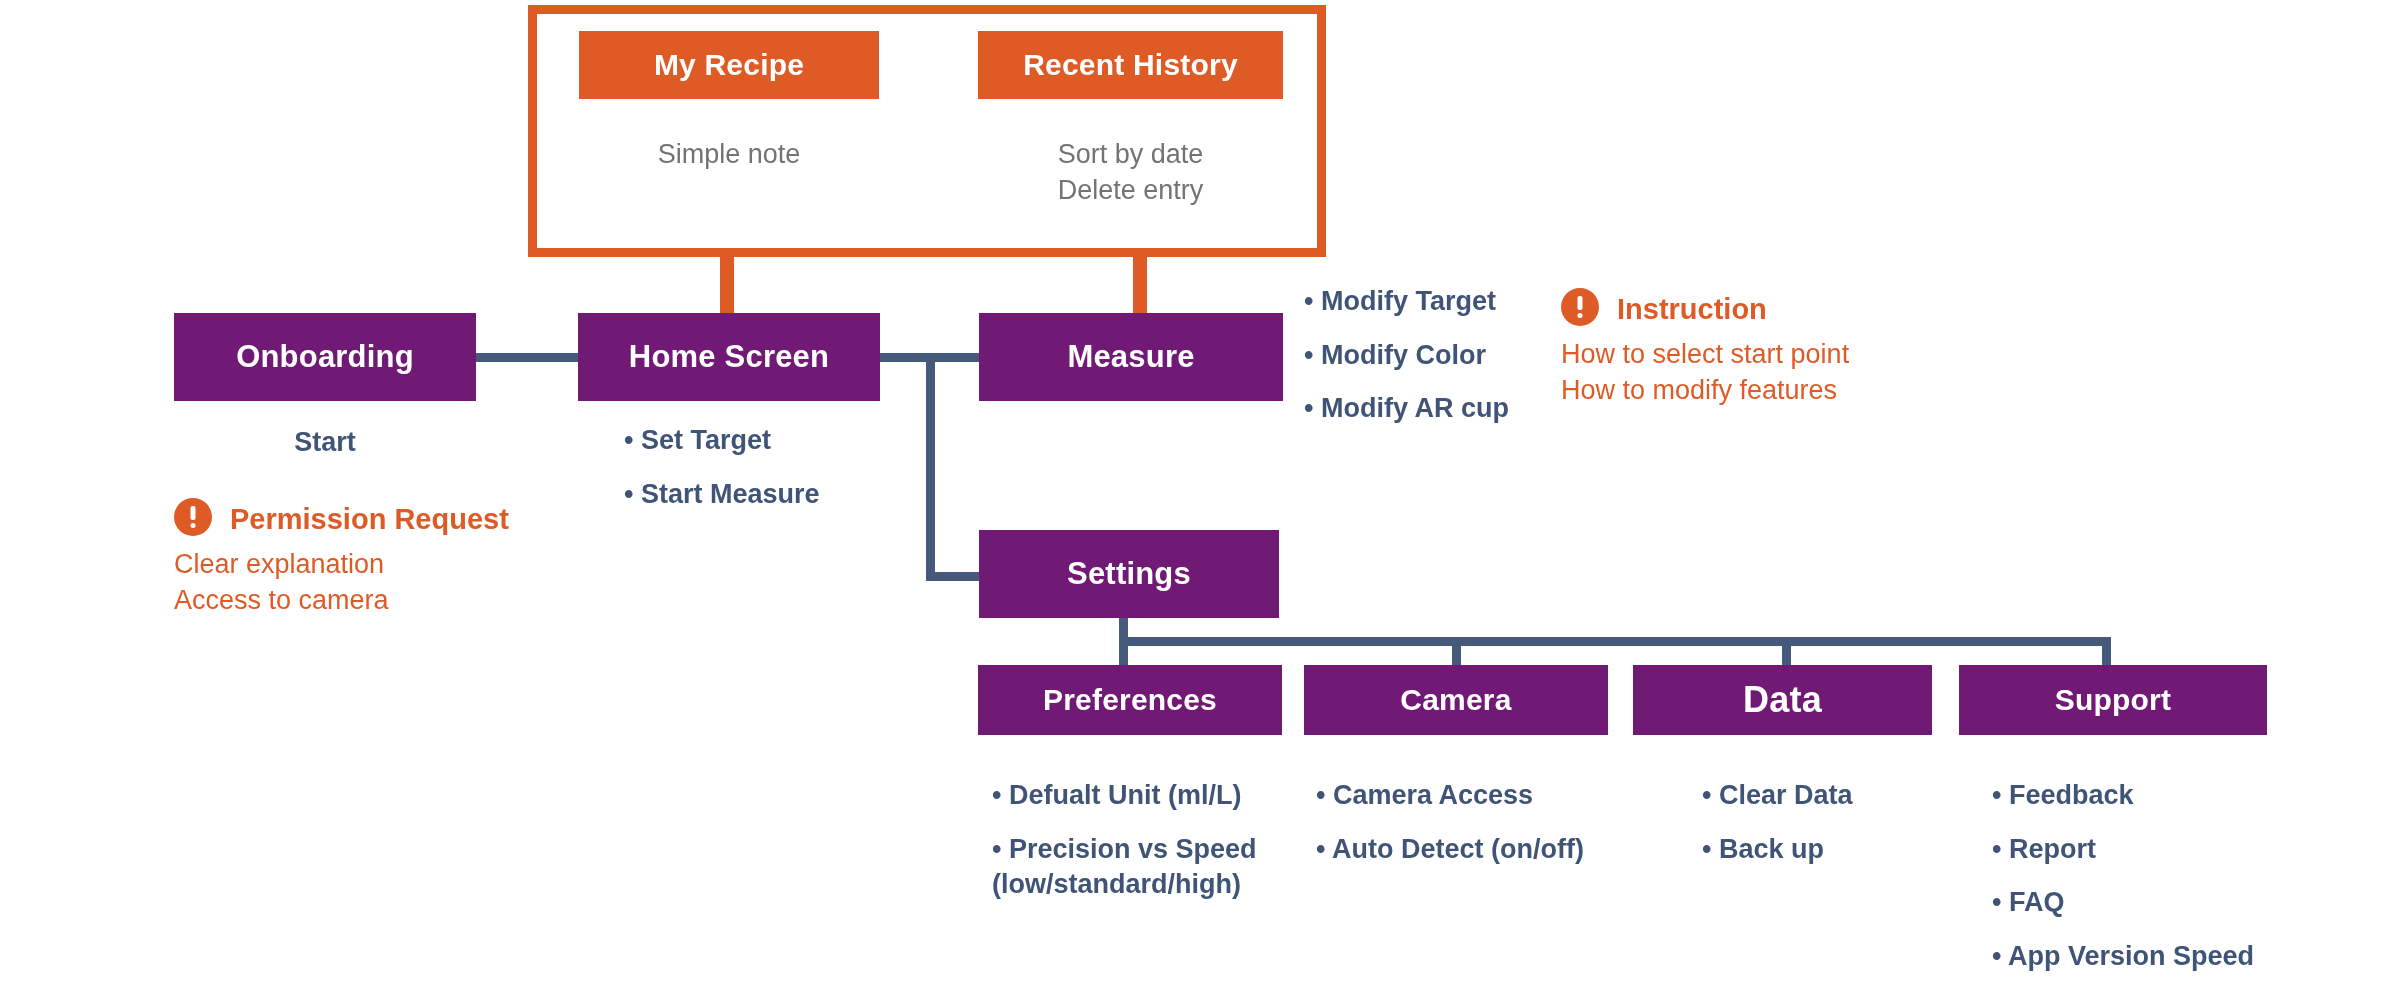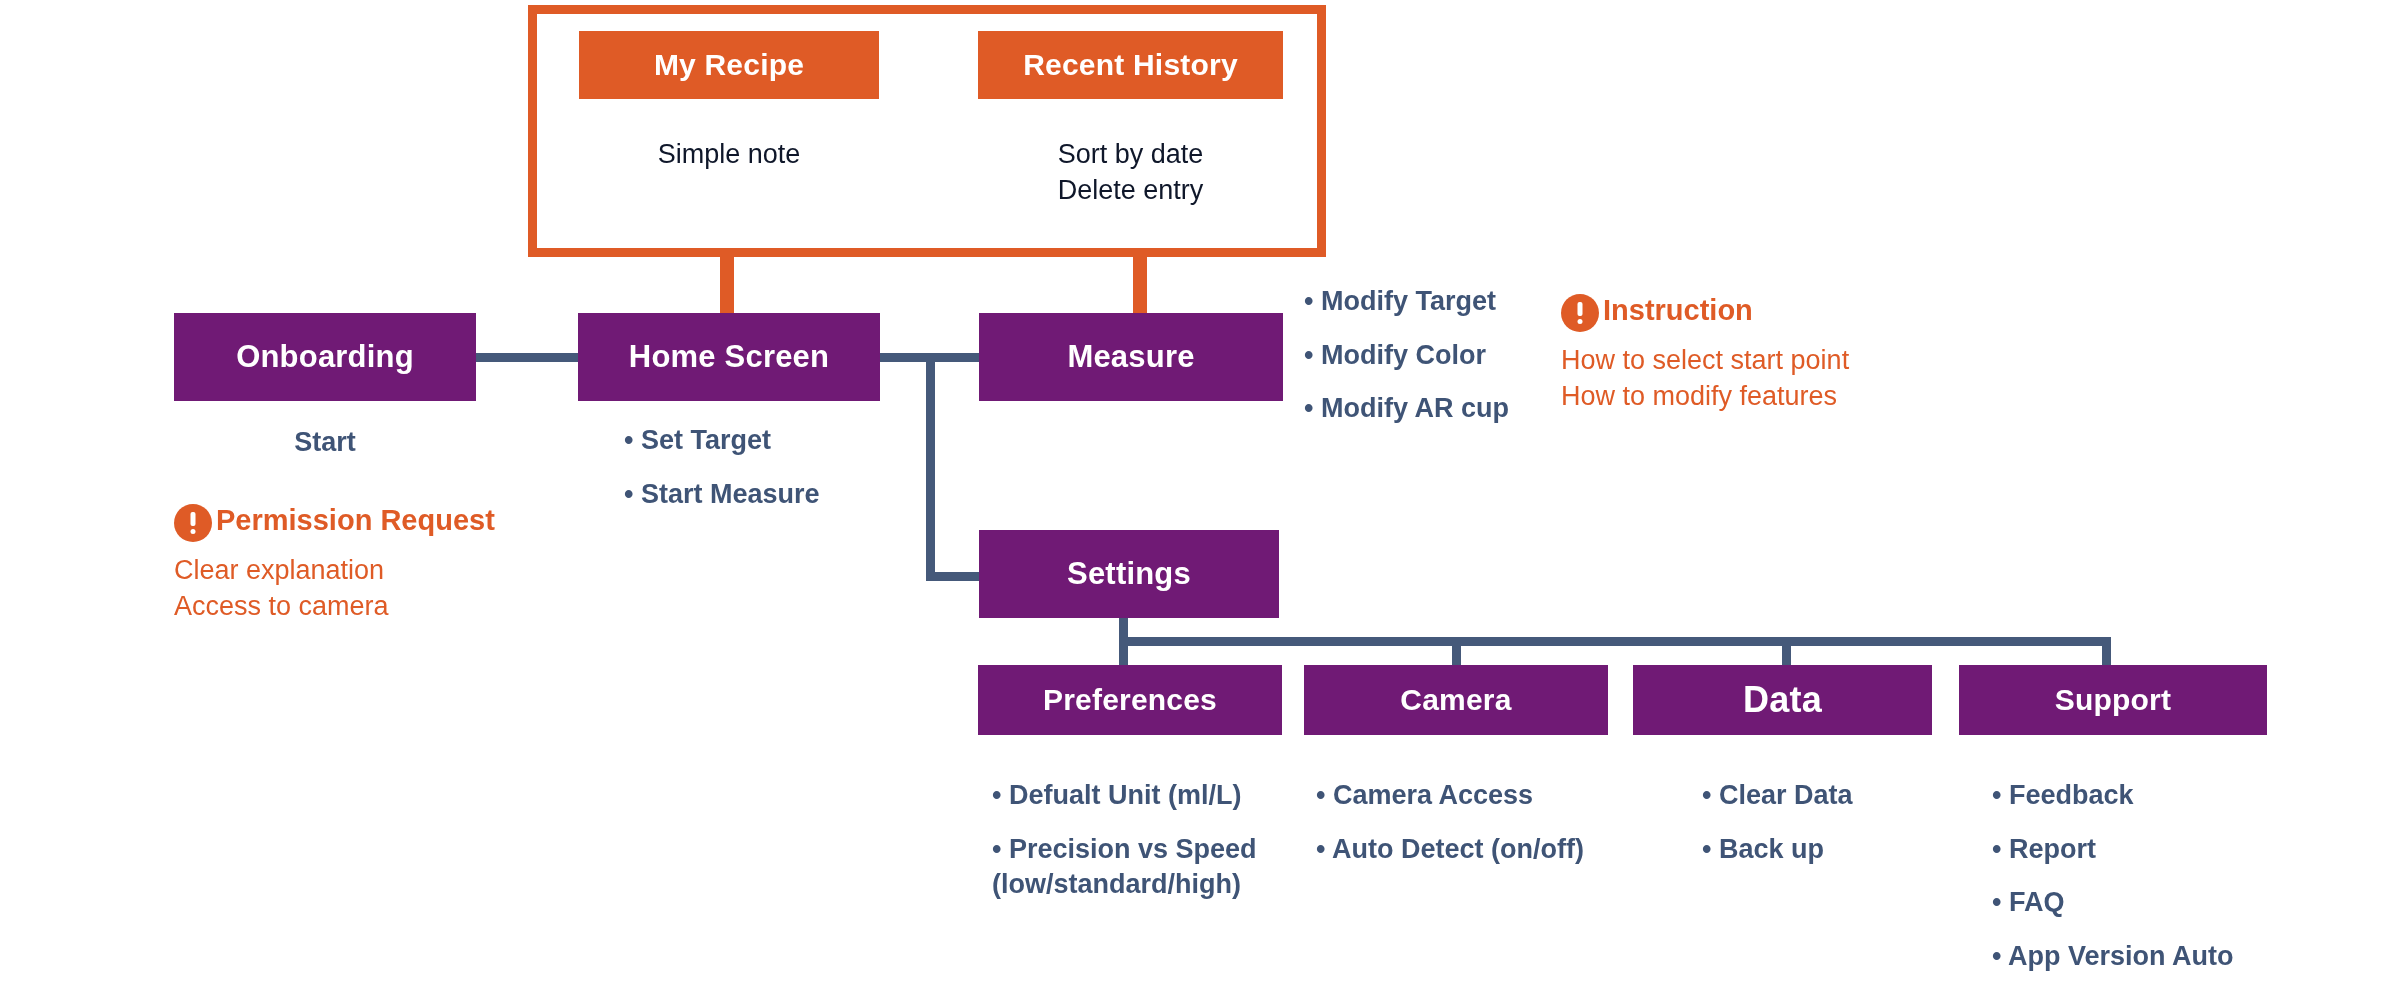--- a/index.html
+++ b/index.html
@@ -61,35 +61,34 @@
   .sublist .item {
     font-size: 27px;
     line-height: 1.32;
     white-space: pre-line;
   }
   .sublist.navy-text .item {
     color: #3F5476;
     font-weight: bold;
   }
   .sublist.orange-text .item {
-    color: #0f172a;
+    color: #737373;
     font-weight: normal;
   }
   .sublist.centered { text-align: center; }
   .sublist.bold-plain .item { font-weight: bold; }
 
   
   .callout {
     position: absolute;
   }
   .callout .head {
     display: flex;
-    align-items: flex-start;
-    gap: 4px;
-    margin-top: 6px;
+    align-items: flex-end;
+    gap: 18px;
   }
   .callout .badge {
     width: 38px;
     height: 38px;
     border-radius: 50%;
     background: #DF5B26;
     position: relative;
     flex: 0 0 auto;
   }
   .callout .badge::before {
@@ -222,21 +221,21 @@
     <div class="item" style="margin-top:18px;">• Back up</div>
   </div>
 
   <div class="node navy" style="left:1943px; top:665px; width:308px; height:70px; font-size:30px;">
     <span>Support</span>
   </div>
   <div class="sublist navy-text" style="left:1976px; top:778px; width:330px;">
     <div class="item">• Feedback</div>
     <div class="item" style="margin-top:18px;">• Report</div>
     <div class="item" style="margin-top:18px;">• FAQ</div>
-    <div class="item" style="margin-top:18px;">• App Version Auto</div>
+    <div class="item" style="margin-top:18px;">• App Version Speed</div>
   </div>
 
   <div class="callout" style="left:158px; top:498px;">
     <div class="head">
       <div class="badge"></div>
       <div class="title">Permission Request</div>
     </div>
     <div class="lines">
       <div class="line">Clear explanation</div>
       <div class="line">Access to camera</div>

